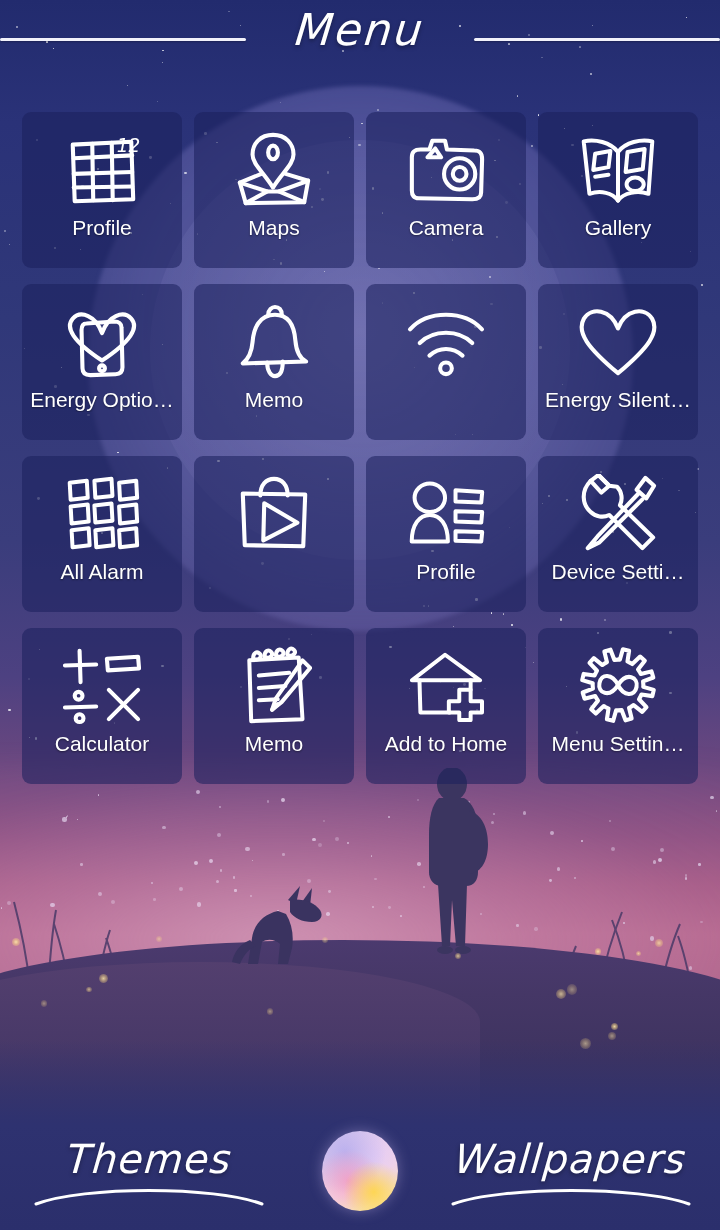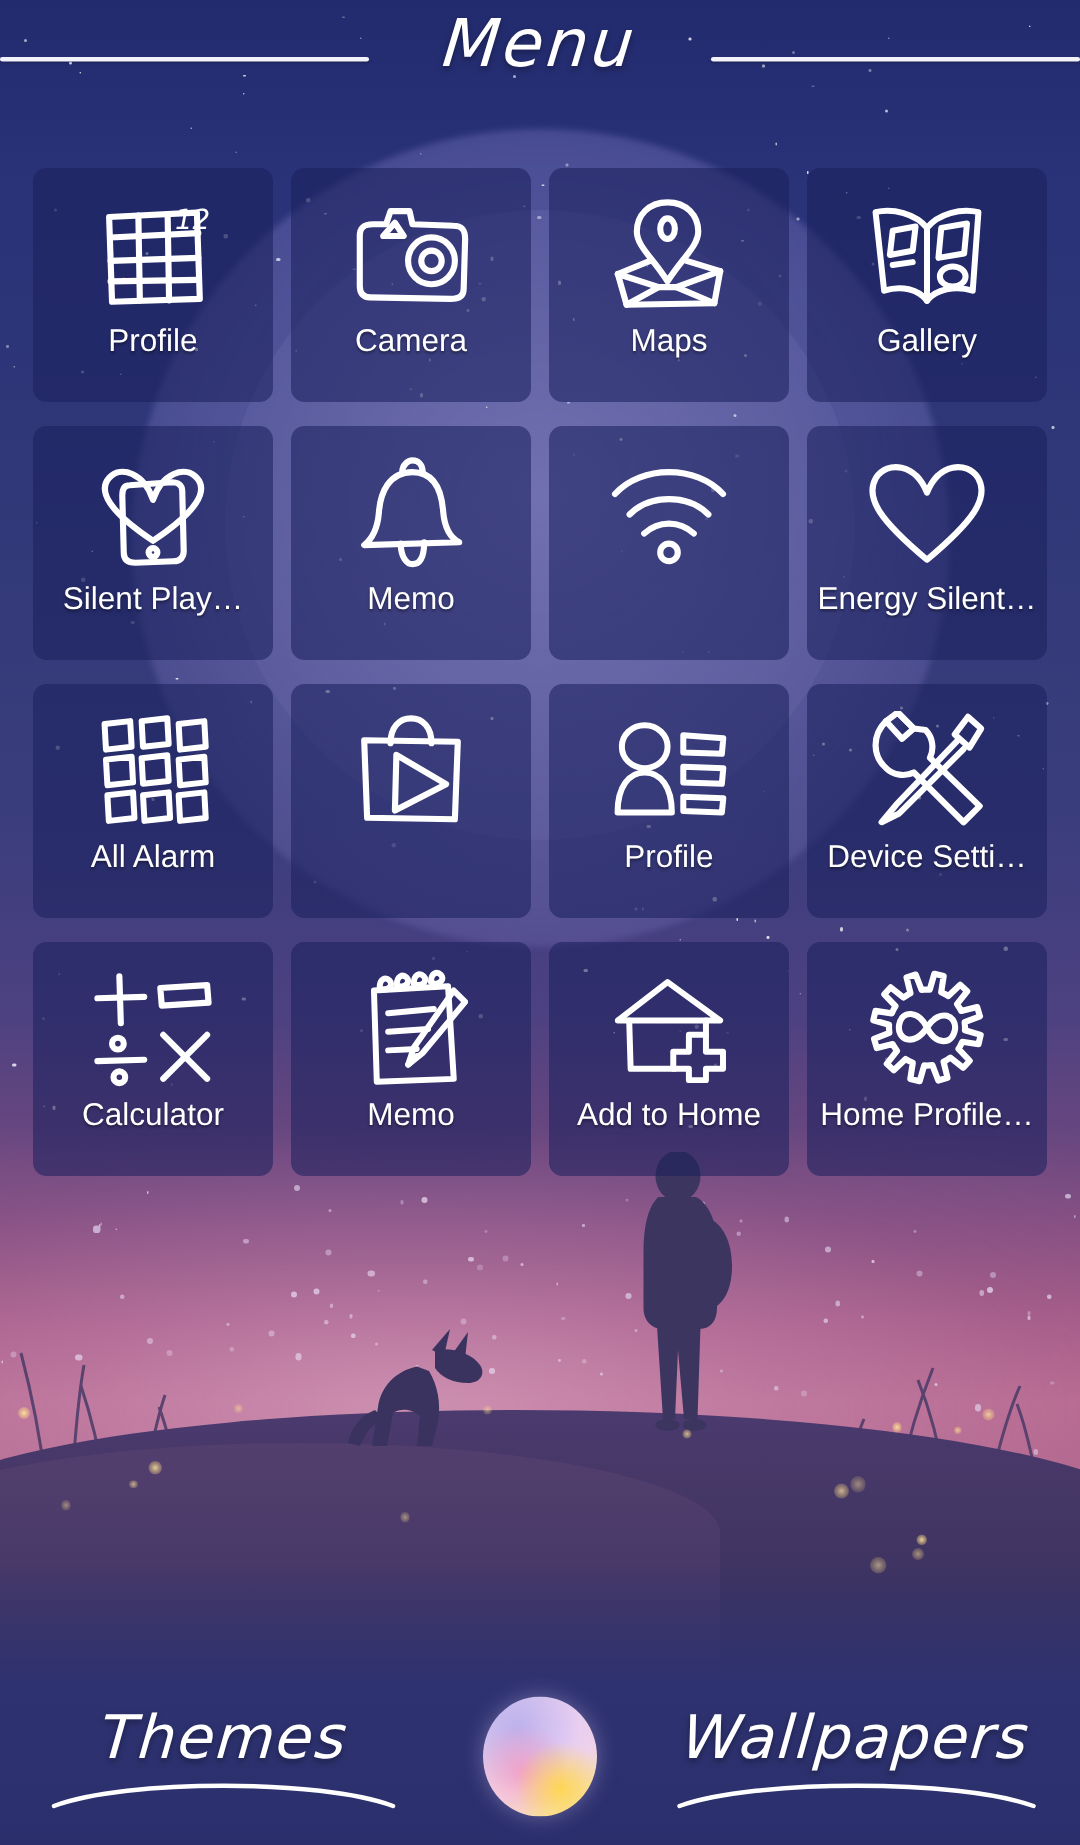--- a/index.html
+++ b/index.html
@@ -553,47 +553,47 @@
       <path stroke="#fff" fill="none" stroke-width="4.2" stroke-linecap="round" stroke-linejoin="round" d="M11 58 L71 57"></path>
       <path stroke="#fff" fill="none" stroke-width="4.2" stroke-linecap="round" stroke-linejoin="round" d="M30 13 L31 71"></path>
       <path stroke="#fff" fill="none" stroke-width="4.2" stroke-linecap="round" stroke-linejoin="round" d="M50 12 L51 71"></path>
       <text x="55" y="22" fill="#fff" font-size="19" font-family="DejaVu Sans, sans-serif" font-style="italic" stroke="none">12</text>
     </svg>
         </div>
         <div class="lbl">Profile</div>
       </div>
       <div class="tile">
         <div class="ico">
-          <svg width="80" height="70" viewBox="0 0 82 70">
-      <path stroke="#fff" fill="none" stroke-width="4.2" stroke-linecap="round" stroke-linejoin="round" d="M6 22 C6 16 9 14 15 14 L24 14 L27 5 L40 5 L42 14 L70 15
-                    C76 15 78 18 78 24 L77 58 C77 63 74 65 68 65 L13 64
-                    C8 64 6 61 6 56 Z"></path>
-      <circle stroke="#fff" fill="none" stroke-width="4.2" stroke-linecap="round" stroke-linejoin="round" cx="55" cy="39" r="16"></circle>
-      <circle stroke="#fff" fill="none" stroke-width="4.2" stroke-linecap="round" stroke-linejoin="round" cx="55" cy="39" r="7"></circle>
-      <path stroke="#fff" fill="none" stroke-width="4.2" stroke-linecap="round" stroke-linejoin="round" d="M22 22 L30 13 L36 22 Z"></path>
-    </svg>
-        </div>
-        <div class="lbl">Camera</div>
-      </div>
-      <div class="tile">
-        <div class="ico">
           <svg width="80" height="78" viewBox="0 0 82 80">
       <path stroke="#fff" fill="none" stroke-width="4.2" stroke-linecap="round" stroke-linejoin="round" d="M40 4 C27 4 19 13 19 24 C19 34 30 42 40 58
                     C50 42 61 34 61 24 C61 13 53 4 40 4 Z"></path>
       <ellipse stroke="#fff" fill="none" stroke-width="4.2" stroke-linecap="round" stroke-linejoin="round" cx="40" cy="22" rx="5" ry="7"></ellipse>
       <path stroke="#fff" fill="none" stroke-width="4.2" stroke-linecap="round" stroke-linejoin="round" d="M28 44 L6 53 L12 74 L72 73 L76 51 L53 44"></path>
       <path stroke="#fff" fill="none" stroke-width="4.2" stroke-linecap="round" stroke-linejoin="round" d="M6 53 L34 62 L12 74"></path>
       <path stroke="#fff" fill="none" stroke-width="4.2" stroke-linecap="round" stroke-linejoin="round" d="M76 51 L46 62 L72 73"></path>
       <path stroke="#fff" fill="none" stroke-width="4.2" stroke-linecap="round" stroke-linejoin="round" d="M34 62 L46 62"></path>
     </svg>
         </div>
         <div class="lbl">Maps</div>
       </div>
       <div class="tile">
         <div class="ico">
+          <svg width="80" height="70" viewBox="0 0 82 70">
+      <path stroke="#fff" fill="none" stroke-width="4.2" stroke-linecap="round" stroke-linejoin="round" d="M6 22 C6 16 9 14 15 14 L24 14 L27 5 L40 5 L42 14 L70 15
+                    C76 15 78 18 78 24 L77 58 C77 63 74 65 68 65 L13 64
+                    C8 64 6 61 6 56 Z"></path>
+      <circle stroke="#fff" fill="none" stroke-width="4.2" stroke-linecap="round" stroke-linejoin="round" cx="55" cy="39" r="16"></circle>
+      <circle stroke="#fff" fill="none" stroke-width="4.2" stroke-linecap="round" stroke-linejoin="round" cx="55" cy="39" r="7"></circle>
+      <path stroke="#fff" fill="none" stroke-width="4.2" stroke-linecap="round" stroke-linejoin="round" d="M22 22 L30 13 L36 22 Z"></path>
+    </svg>
+        </div>
+        <div class="lbl">Camera</div>
+      </div>
+      <div class="tile">
+        <div class="ico">
           <svg width="80" height="76" viewBox="0 0 84 78">
       <path stroke="#fff" fill="none" stroke-width="4.2" stroke-linecap="round" stroke-linejoin="round" d="M42 20 C34 10 18 6 6 9 L12 64 C24 60 36 63 42 71"></path>
       <path stroke="#fff" fill="none" stroke-width="4.2" stroke-linecap="round" stroke-linejoin="round" d="M42 20 C50 10 66 6 78 9 L74 64 C62 60 48 63 42 71"></path>
       <path stroke="#fff" fill="none" stroke-width="4.2" stroke-linecap="round" stroke-linejoin="round" d="M42 20 L42 71"></path>
       <path stroke="#fff" fill="none" stroke-width="4.2" stroke-linecap="round" stroke-linejoin="round" d="M18 22 L34 19 L32 36 L16 39 Z"></path>
       <path stroke="#fff" fill="none" stroke-width="4.2" stroke-linecap="round" stroke-linejoin="round" d="M18 46 L32 44"></path>
       <path stroke="#fff" fill="none" stroke-width="4.2" stroke-linecap="round" stroke-linejoin="round" d="M52 20 L70 17 L68 38 L50 41 Z"></path>
       <ellipse stroke="#fff" fill="none" stroke-width="4.2" stroke-linecap="round" stroke-linejoin="round" cx="60" cy="54" rx="9" ry="7"></ellipse>
     </svg>
         </div>
@@ -602,21 +602,21 @@
       <div class="tile">
         <div class="ico">
           <svg width="78" height="80" viewBox="0 0 80 82">
       <path stroke="#fff" fill="none" stroke-width="4.2" stroke-linecap="round" stroke-linejoin="round" d="M40 32 C34 14 18 8 10 17 C2 26 10 40 40 60
                     C70 40 78 26 70 17 C62 8 46 14 40 32 Z"></path>
       <path stroke="#fff" fill="none" stroke-width="4.2" stroke-linecap="round" stroke-linejoin="round" d="M24 22 C20 22 19 25 19 29 L20 68 C20 73 23 75 28 75
                     L54 74 C59 74 61 71 61 67 L60 26 C60 22 57 20 53 20 Z"></path>
       <circle stroke="#fff" fill="none" stroke-width="4.2" stroke-linecap="round" stroke-linejoin="round" cx="40" cy="68" r="3"></circle>
     </svg>
         </div>
-        <div class="lbl">Silent Play…</div>
+        <div class="lbl">Energy Optio…</div>
       </div>
       <div class="tile">
         <div class="ico">
           <svg width="76" height="78" viewBox="0 0 78 80">
       <path stroke="#fff" fill="none" stroke-width="4.2" stroke-linecap="round" stroke-linejoin="round" d="M33 12 C33 7 37 4 40 4 C44 4 47 7 47 12"></path>
       <path stroke="#fff" fill="none" stroke-width="4.2" stroke-linecap="round" stroke-linejoin="round" d="M40 12 C24 12 18 26 17 40 C16 52 12 58 7 62 L72 60
                     C66 57 62 51 61 39 C60 25 55 12 40 12 Z"></path>
       <path stroke="#fff" fill="none" stroke-width="4.2" stroke-linecap="round" stroke-linejoin="round" d="M32 61 C32 70 36 75 40 75 C45 75 48 70 48 60"></path>
     </svg>
         </div>
@@ -735,21 +735,21 @@
         <div class="lbl">Add to Home</div>
       </div>
       <div class="tile">
         <div class="ico">
           <svg width="80" height="80" viewBox="0 0 82 82">
       <path stroke="#fff" fill="none" stroke-width="4.2" stroke-linecap="round" stroke-linejoin="round" d="M67.0 40.0 L66.9 41.9 L77.7 45.0 L76.2 51.4 L65.1 49.7 L63.5 53.0 L62.5 54.6 L70.2 62.7 L65.8 67.5 L57.0 60.5 L54.0 62.5 L52.3 63.4 L55.0 74.3 L48.7 76.2 L44.7 65.7 L41.0 66.0 L39.1 65.9 L36.0 76.7 L29.6 75.2 L31.3 64.1 L28.0 62.5 L26.4 61.5 L18.3 69.2 L13.5 64.8 L20.5 56.0 L18.5 53.0 L17.6 51.3 L6.7 54.0 L4.8 47.7 L15.3 43.7 L15.0 40.0 L15.1 38.1 L4.3 35.0 L5.8 28.6 L16.9 30.3 L18.5 27.0 L19.5 25.4 L11.8 17.3 L16.2 12.5 L25.0 19.5 L28.0 17.5 L29.7 16.6 L27.0 5.7 L33.3 3.8 L37.3 14.3 L41.0 14.0 L42.9 14.1 L46.0 3.3 L52.4 4.8 L50.7 15.9 L54.0 17.5 L55.6 18.5 L63.7 10.8 L68.5 15.2 L61.5 24.0 L63.5 27.0 L64.4 28.7 L75.3 26.0 L77.2 32.3 L66.7 36.3 L67.0 40.0 Z"></path>
       <path stroke="#fff" fill="none" stroke-width="4.2" stroke-linecap="round" stroke-linejoin="round" d="M41 40 C35 28 24 28 22 38 C20 48 32 54 41 40
                     C50 26 62 32 60 42 C58 52 47 52 41 40 Z"></path>
     </svg>
         </div>
-        <div class="lbl">Home Profile…</div>
+        <div class="lbl">Menu Settin…</div>
       </div>
     </div>
 
   <div class="bottombar">
 
     <div class="bb-item bb-left">
       <span class="bb-text">Themes</span>
       <svg class="bb-underline" width="230" height="22" viewBox="0 0 230 22">
         <path d="M2 20 C50 2 180 2 228 20" stroke="#ffffff" stroke-width="3" fill="none" stroke-linecap="round"></path>
       </svg>

